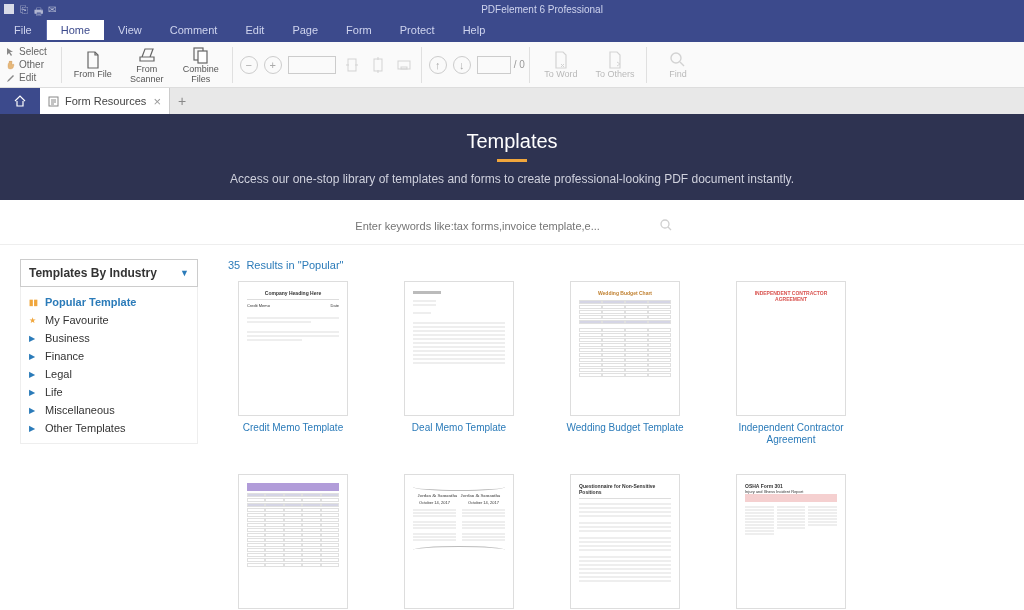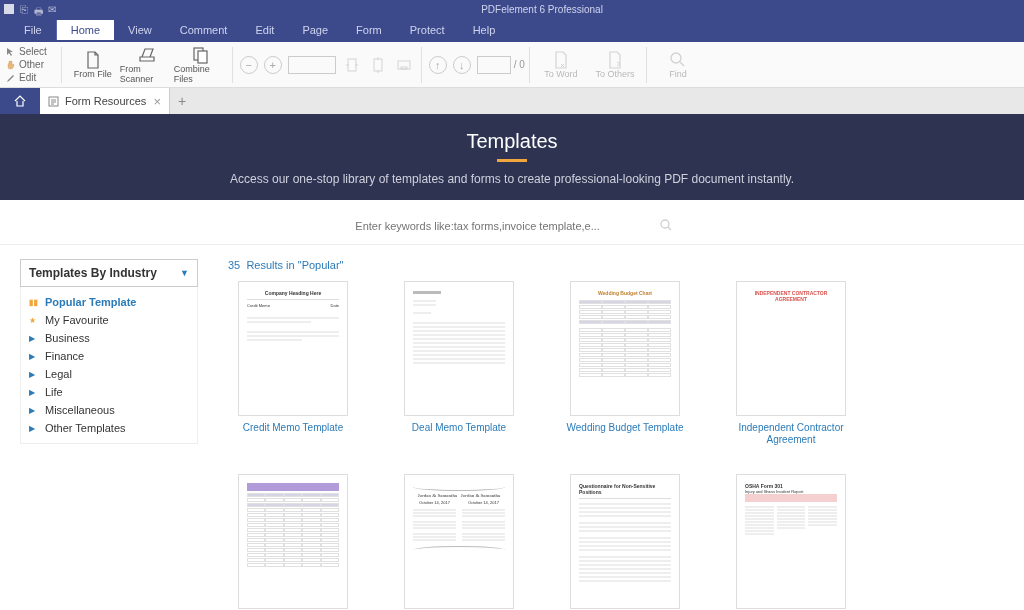--- a/index.html
+++ b/index.html
@@ -1,31 +1,31 @@
 <!DOCTYPE html>
 <html><head>
 <meta charset="utf-8">
 <style>
   * { box-sizing: border-box; margin: 0; padding: 0; }
   body { font-family: "Segoe UI", Arial, sans-serif; font-size: 12px; color: #333; background: #fff; width: 1024px; height: 610px; overflow: hidden; }
   .titlebar { background: #3c4a8c; height: 18px; display: flex; align-items: center; color: #fff; font-size: 10px; }
   .titlebar .appicon { width: 10px; height: 10px; background: #fff; margin: 0 4px; opacity: 0.8; }
   .titlebar .tiny { width: 10px; height: 10px; margin: 0 2px; opacity: 0.6; }
   .titlebar .titletext { flex: 1; text-align: center; font-size: 10px; color: #cfd4ee; }
-  .menubar { background: #3c4a8c; height: 24px; display: flex; align-items: center; padding: 0 10px; }
+  .menubar { background: #3c4a8c; height: 24px; display: flex; align-items: center; padding: 0 0; }
   .menubar .m { color: #cfd4ee; font-size: 11px; padding: 4px 14px; cursor: pointer; }
   .menubar .m.active { background: #fff; color: #3c4a8c; }
   .ribbon { background: #fafafa; border-bottom: 1px solid #ddd; height: 46px; display: flex; align-items: center; padding: 14px 4px; }
   .sel-group { display: flex; flex-direction: column; justify-content: center; margin-right: 8px; }
   .sel-item { display: flex; align-items: center; font-size: 10px; color: #666; padding: 1px 2px; cursor: pointer; gap: 3px; }
   .sel-item svg { width: 10px; height: 10px; }
   .rib-btn { display: flex; flex-direction: column; align-items: center; justify-content: center; width: 54px; height: 44px; cursor: pointer; }
   .rib-btn.disabled { opacity: 0.4; cursor: default; }
   .rib-btn .ic { width: 20px; height: 20px; display: flex; align-items: center; justify-content: center; }
-  .rib-btn .lbl { font-size: 9px; color: #555; text-align: left; line-height: 1.1; margin-top: 0; }
+  .rib-btn .lbl { font-size: 9px; color: #555; text-align: center; line-height: 1.1; margin-top: 0; }
   .vdiv { width: 1px; height: 36px; background: #e0e0e0; margin: 0 4px; }
   .circle-btn { width: 18px; height: 18px; border: 1px solid #ccc; border-radius: 50%; display: flex; align-items: center; justify-content: center; font-size: 11px; color: #aaa; margin: 0 3px; cursor: pointer; }
   .zoom-box { width: 48px; height: 18px; border: 1px solid #ccc; margin: 0 3px; }
   .page-box { width: 34px; height: 18px; border: 1px solid #ccc; margin: 0 3px; }
   .page-sep { font-size: 10px; color: #999; }
   .tabs { background: #e8e8e8; height: 26px; display: flex; align-items: stretch; }
   .hometab { width: 40px; background: #3c4a8c; color: #fff; display: flex; align-items: center; justify-content: center; cursor: pointer; }
   .doctab { background: #fff; border-right: 1px solid #ccc; display: flex; align-items: center; padding: 0 8px; gap: 6px; font-size: 11px; color: #444; min-width: 130px; }
   .doctab .close { color: #999; font-size: 13px; cursor: pointer; margin-left: auto; }
   .addtab { width: 24px; display: flex; align-items: center; justify-content: center; color: #888; font-size: 14px; cursor: pointer; }

